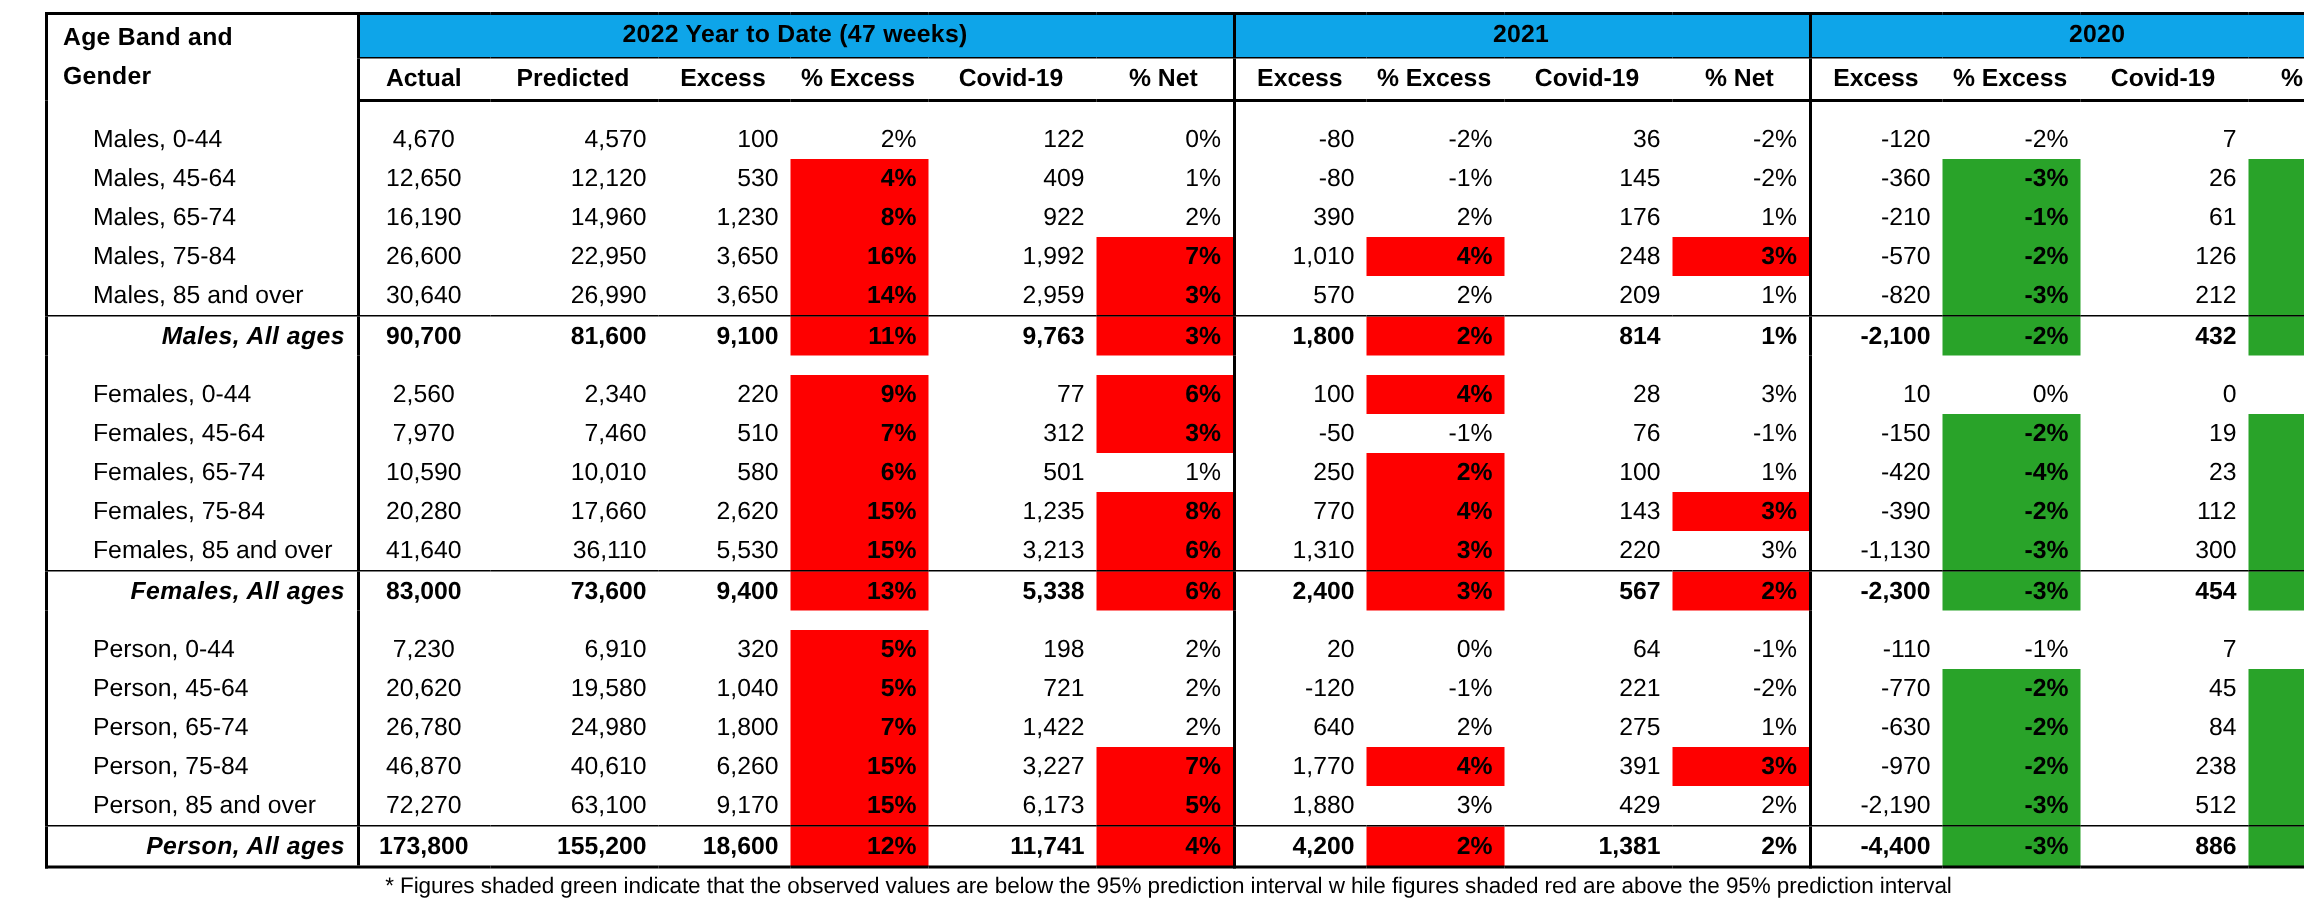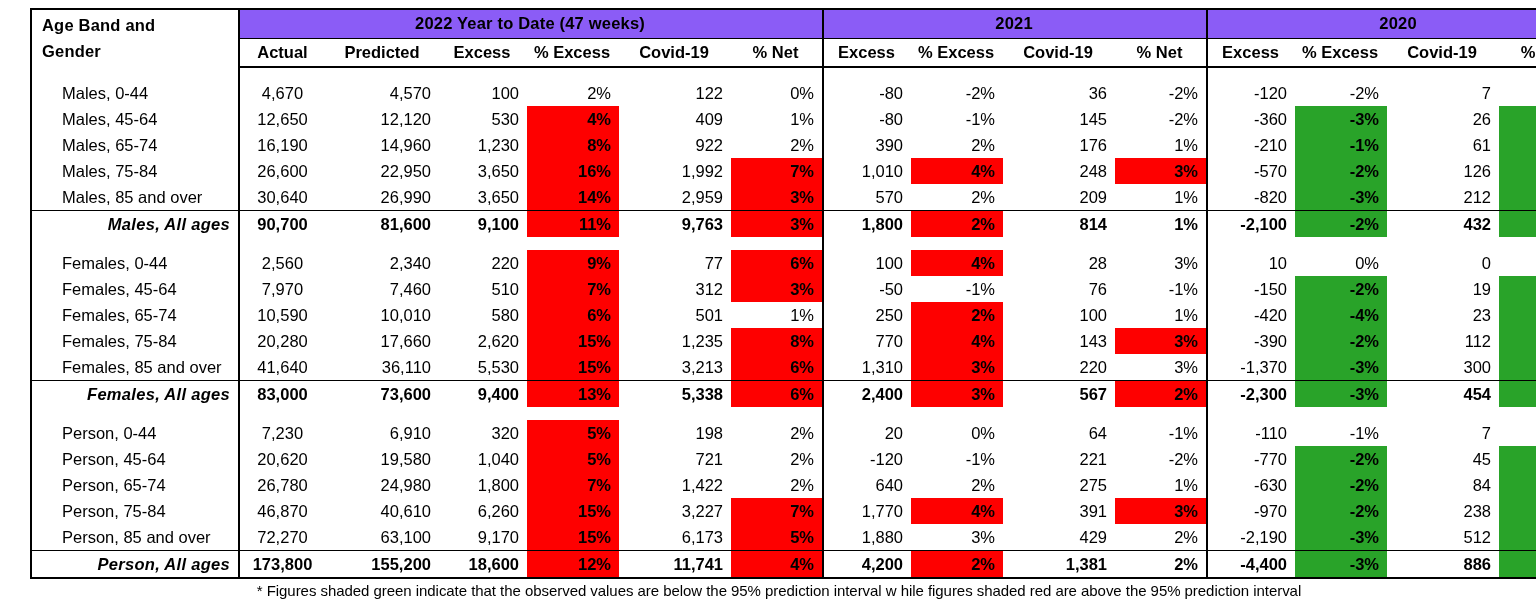--- a/index.html
+++ b/index.html
@@ -31,21 +31,21 @@
   col.c-num-w  { width: 112px; }
   col.c-pct    { width: 92px;  }
 
   
   thead th {
     font-weight: bold;
     padding: 2px 8px 3px 6px;
     white-space: nowrap;
   }
   th.grp {
-    background: #8b5cf6;
+    background: #0ea5e9;
     text-align: center;
     border-top: 2.5px solid #000;
     border-bottom: 1.2px solid #000;
     font-size: 16.5px;
     letter-spacing: .2px;
     height: 29px;
   }
   th.grp.blankcorner {
     background: #ffffff;
     border-bottom: none;
@@ -371,21 +371,21 @@
           <td class="vsep-l">41,640</td>
           <td class="">36,110</td>
           <td class="">5,530</td>
           <td class="shade-red">15%</td>
           <td class="">3,213</td>
           <td class="vsep-r shade-red">6%</td>
           <td class="">1,310</td>
           <td class="shade-red">3%</td>
           <td class="">220</td>
           <td class="vsep-r">3%</td>
-          <td class="">-1,370</td>
+          <td class="">-1,130</td>
           <td class="shade-green">-3%</td>
           <td class="">300</td>
           <td class="outer-r shade-green">-4%</td>
         </tr>
         <tr class="total">
           <td class="label outer-l">Females, All ages</td>
           <td class="vsep-l">83,000</td>
           <td class="">73,600</td>
           <td class="">9,400</td>
           <td class="shade-red">13%</td>

